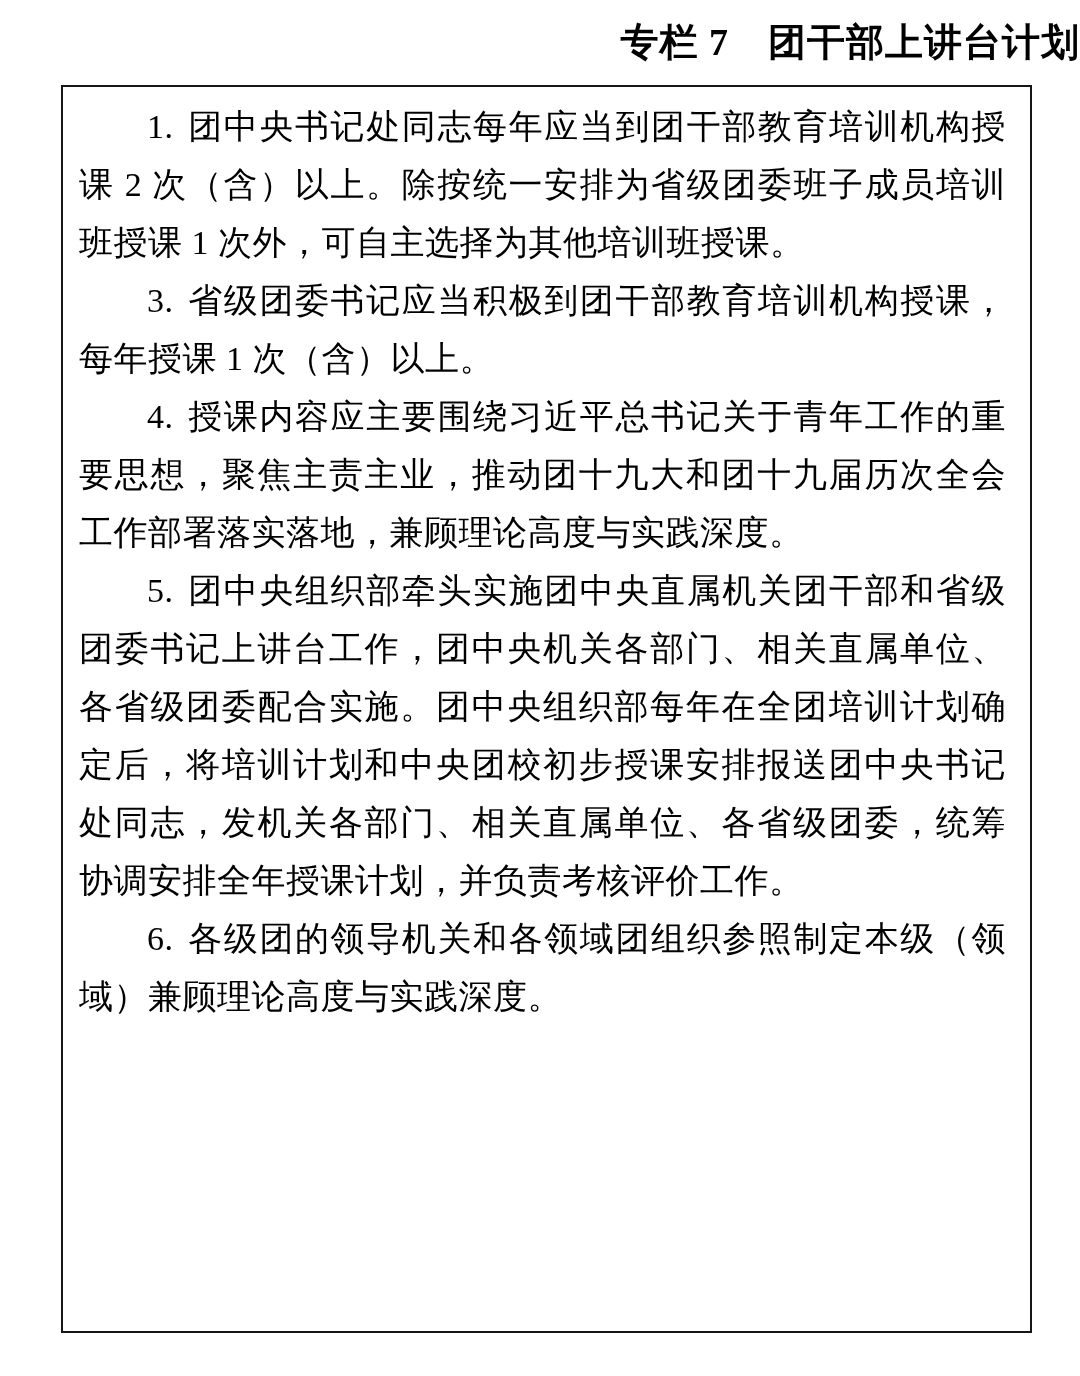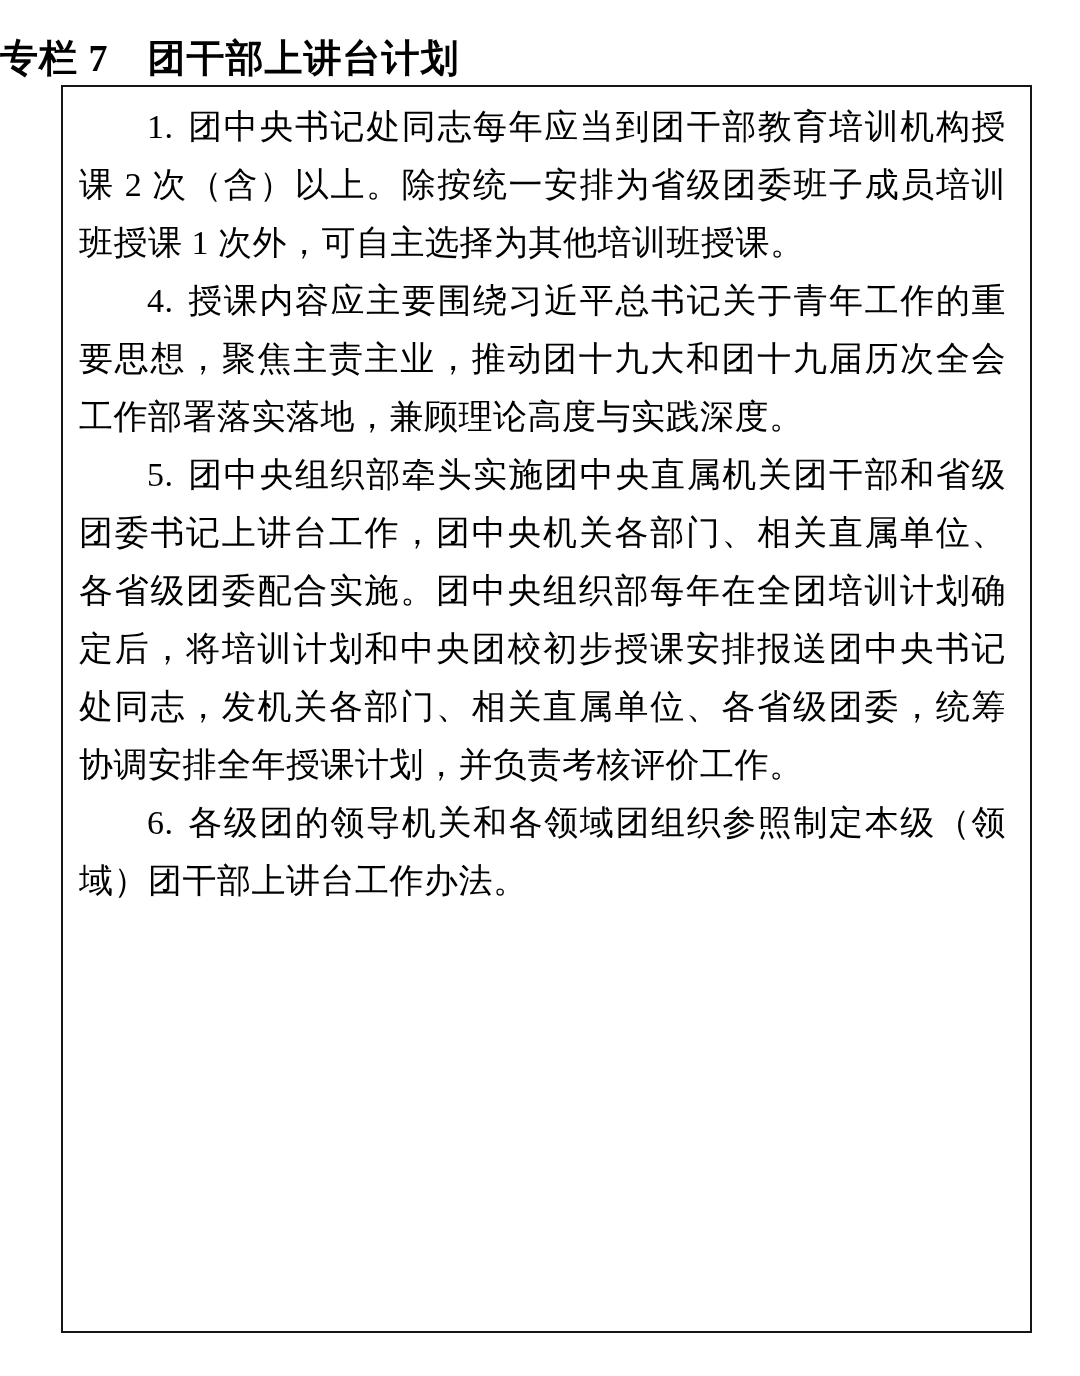--- a/index.html
+++ b/index.html
@@ -9,22 +9,22 @@
   }
   body {
     width: 1080px;
     height: 1376px;
     position: relative;
     color: #000000;
     font-family: "Liberation Serif", "DejaVu Serif", sans-serif;
     overflow: hidden;
   }
   .page-title {
-    margin-top: 34px;
-    text-align: left;
+    margin-top: 18px;
+    text-align: right;
     font-size: 38px;
     font-weight: bold;
     letter-spacing: 1px;
     line-height: 48px;
     font-family: "Liberation Serif", "DejaVu Serif", sans-serif;
   }
   .content-box {
     position: absolute;
     left: 61px;
     top: 85px;
@@ -49,21 +49,24 @@
 </head>
 <body>
 
 <div class="page-title">专栏 7　团干部上讲台计划</div>
 
 <div class="content-box">
   <p>
     <span class="para-marker">1.</span><span>团中央书记处同志每年应当到团干部教育培训机构授课 2 次（含）以上。除按统一安排为省级团委班子成员培训班授课 1 次外，可自主选择为其他培训班授课。</span>
   </p>
   <p>
+    <span class="para-marker">3.</span><span>省级团委书记应当积极到团干部教育培训机构授课，每年授课 1 次（含）以上。</span>
+  </p>
+  <p>
     <span class="para-marker">4.</span><span>授课内容应主要围绕习近平总书记关于青年工作的重要思想，聚焦主责主业，推动团十九大和团十九届历次全会工作部署落实落地，兼顾理论高度与实践深度。</span>
   </p>
   <p>
     <span class="para-marker">5.</span><span>团中央组织部牵头实施团中央直属机关团干部和省级团委书记上讲台工作，团中央机关各部门、相关直属单位、各省级团委配合实施。团中央组织部每年在全团培训计划确定后，将培训计划和中央团校初步授课安排报送团中央书记处同志，发机关各部门、相关直属单位、各省级团委，统筹协调安排全年授课计划，并负责考核评价工作。</span>
   </p>
   <p>
-    <span class="para-marker">6.</span><span>各级团的领导机关和各领域团组织参照制定本级（领域）团干部上讲台工作办法。</span>
+    <span class="para-marker">6.</span><span>各级团的领导机关和各领域团组织参照制定本级（领域）兼顾理论高度与实践深度。</span>
   </p>
 </div>
 
 </body></html>

